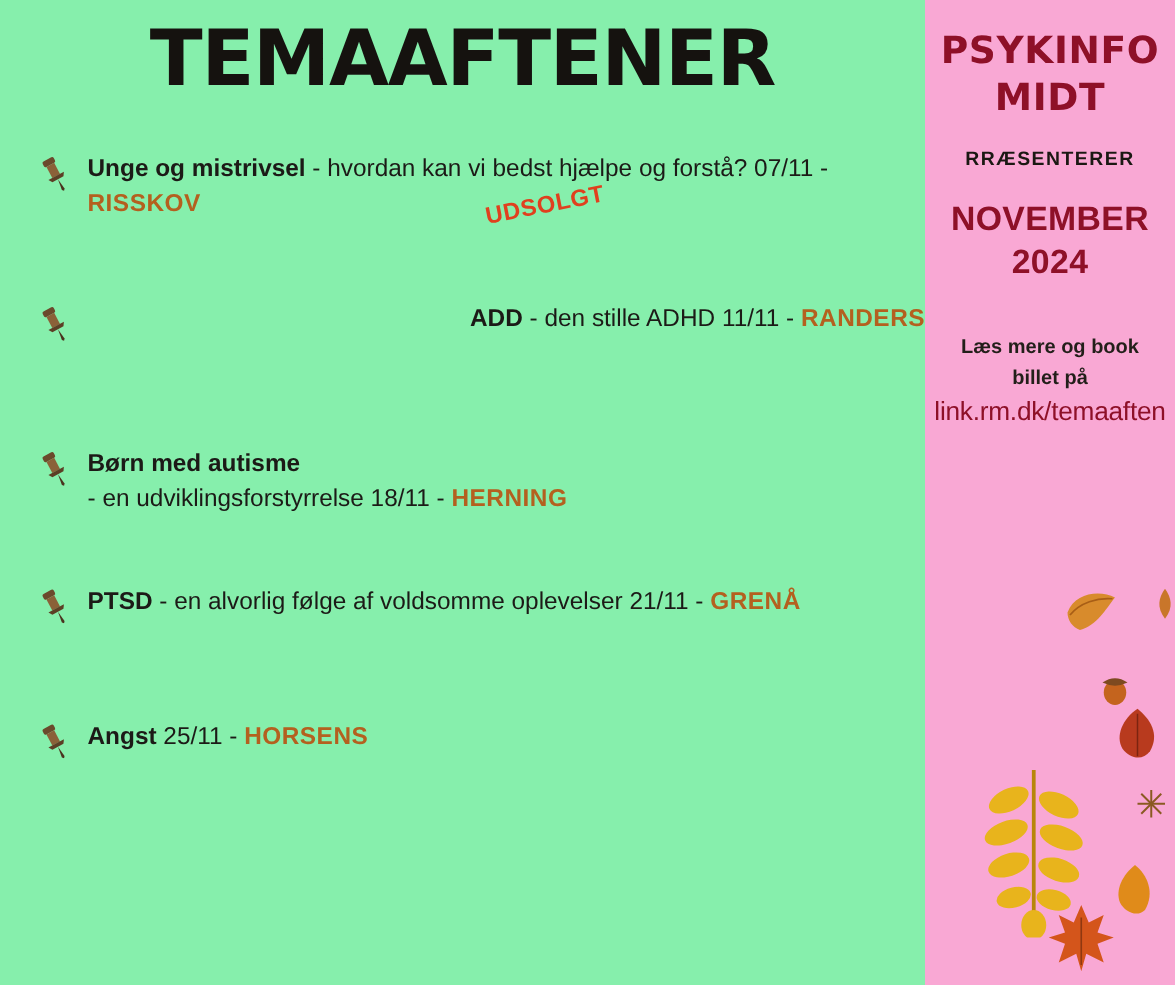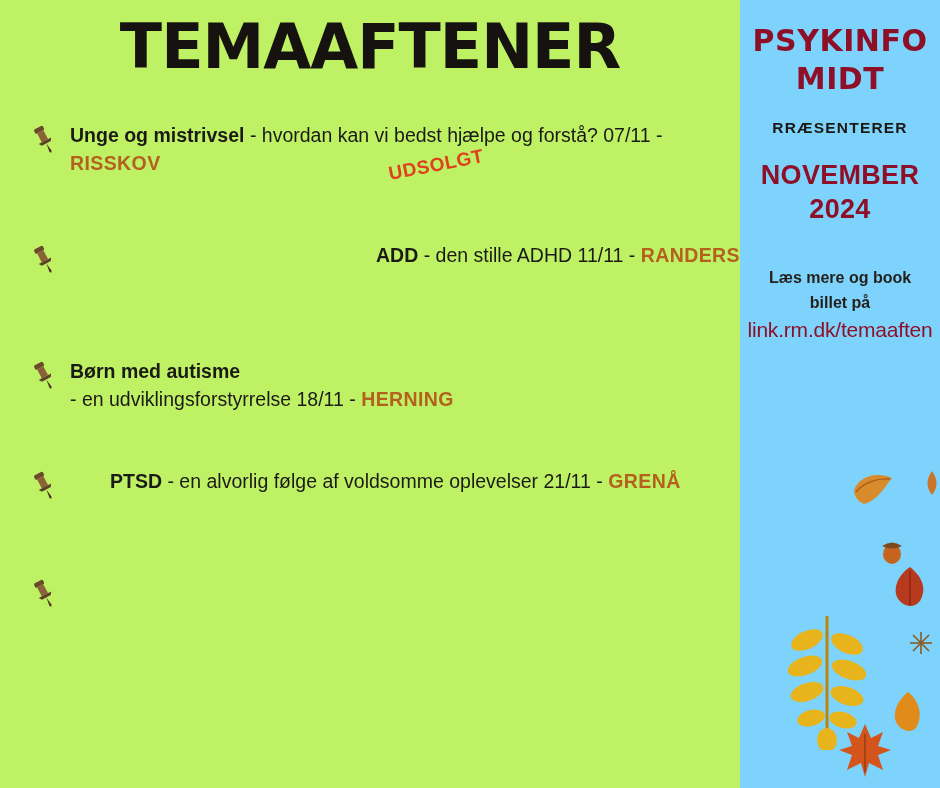--- a/index.html
+++ b/index.html
@@ -14,21 +14,21 @@
     width: 940px; height: 788px;
     display: flex;
     background: #ece9e4;
   }
 
   
   .main {
     position: relative;
     width: 740px;
     height: 788px;
-    background: #bef264;
+    background: #86efac;
     padding: 0;
   }
   .poster-title {
     font-family: "DejaVu Sans", sans-serif;
     font-weight: bold;
     font-size: 62px;
     letter-spacing: -1px;
     color: #15120f;
     text-align: center;
     padding-top: 14px;
@@ -73,29 +73,29 @@
     transform: rotate(-11deg);
     white-space: nowrap;
   }
   .sold-1 { left: 318px; top: 30px; }
   .sold-2 { left: 425px; top: 14px; }
 
   
   .ev-1 { margin-bottom: 60px; }
   .ev-2 { margin-bottom: 56px; justify-content: space-between; }
   .ev-3 { margin-bottom: 50px; }
-  .ev-4 { margin-bottom: 48px; gap: 40px; }
+  .ev-4 { margin-bottom: 48px; }
   .ev-5 { margin-bottom: 0; }
 
   
   .sidebar {
     position: relative;
     width: 200px;
     height: 788px;
-    background: #7dd3fc;
+    background: #f9a8d4;
     overflow: hidden;
     text-align: center;
   }
   .brand {
     font-family: "DejaVu Sans", sans-serif;
     font-weight: bold;
     font-size: 30px;
     line-height: 1.25;
     color: #8e1028;
     padding-top: 22px;
@@ -228,20 +228,23 @@
       <div class="event ev-5">
         <div class="pin">
           <svg width="32" height="32" viewBox="0 0 32 32">
             <g transform="rotate(-28 16 16)">
               <rect x="11" y="3" width="10" height="5" rx="1.5" fill="#6b4a2c"></rect>
               <rect x="12.5" y="8" width="7" height="10" fill="#8a6138"></rect>
               <path d="M9 18 h14 l-2 3 h-10 z" fill="#5c3f25"></path>
               <path d="M16 21 l1.2 9 l-1.2 1.5 l-1.2 -1.5 z" fill="#4a331e"></path>
             </g>
           </svg>
+        </div>
+        <div class="event-text">
+          <span class="b">Angst</span><span> 25/11 - </span><span class="city">HORSENS</span>
         </div>
       </div>
 
     </div>
   </div>
 
   <div class="sidebar">
     <div class="brand">PSYKINFO MIDT</div>
     <div class="presents">RRÆSENTERER</div>
     <div class="month">NOVEMBER 2024</div>

